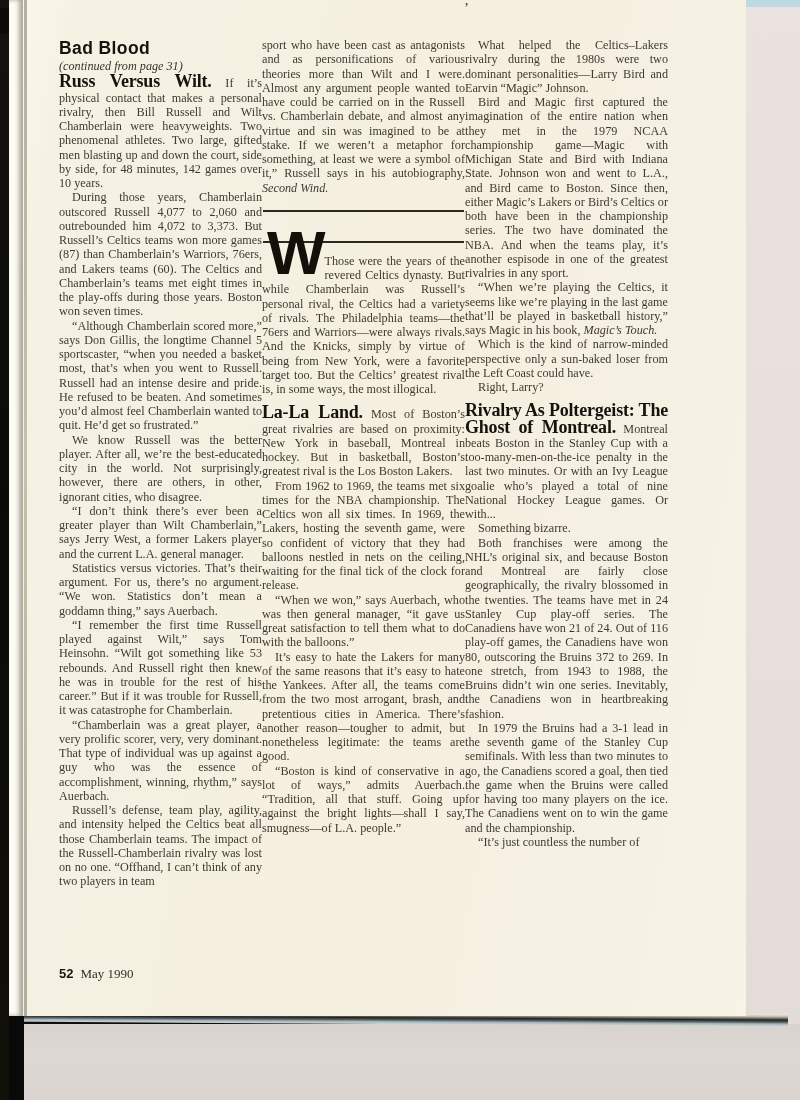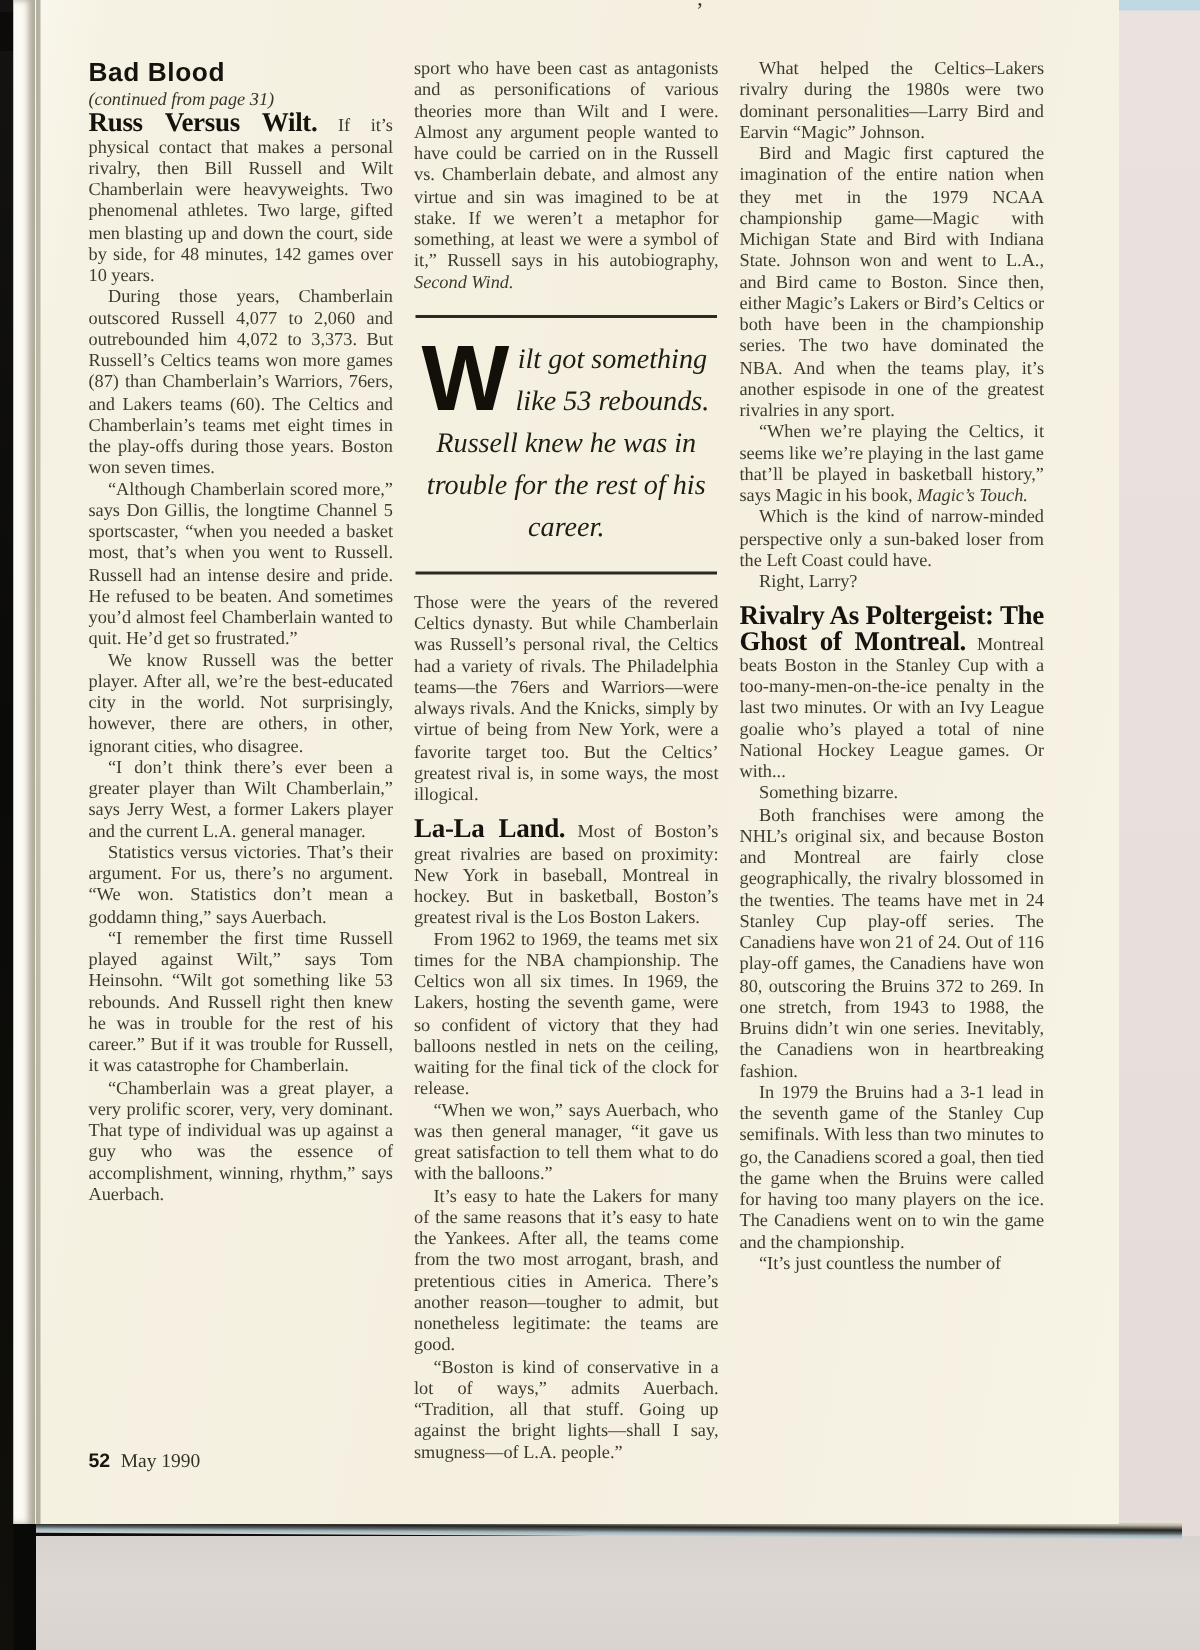--- a/index.html
+++ b/index.html
@@ -25,21 +25,21 @@
   
   .page{position:absolute;left:9px;top:0;width:737px;height:1016px;
     background:linear-gradient(100deg,#fbf8ee 0%,#f6f2e3 7%,#f4efdf 55%,#f7f3e5 100%);}
   .page-edge-white{position:absolute;left:0;top:0;width:14px;height:100%;
     background:#fcfbf4;box-shadow:inset -4px 0 4px rgba(95,85,60,.5);}
   .page-crease{position:absolute;left:15px;top:0;width:3px;height:100%;
     background:linear-gradient(180deg,#6e695d 0%,#958d78 45%,#6e695d 100%);opacity:.5;}
   .stray-mark{position:absolute;left:455px;top:0;font-size:15px;color:#3c382e;}
 
   
-  .content{position:absolute;left:50px;top:38px;display:flex;gap:14px;}
+  .content{position:absolute;left:50px;top:38px;display:flex;}
   .col{width:203px;color:#3f3a30;font-size:12.2px;line-height:14.25px;
     text-align:justify;text-justify:inter-word;}
   .col p{margin:0;text-indent:13px;}
   .col p.noind{text-indent:0;}
   .article-title{font-family:"Liberation Sans",sans-serif;font-weight:bold;
     font-size:17.5px;letter-spacing:.4px;color:#16130e;line-height:20px;text-align:left;}
   .continued{font-style:italic;font-size:12.2px;text-align:left;margin:1px 0 1px;color:#38342b;}
   .runin{font-family:Liberation Serif, serif;font-weight:bold;font-size:18px;
     color:#16130e;letter-spacing:-.2px;}
   .sect{margin-top:9px !important;}
@@ -79,28 +79,29 @@
       <div class="article-title">Bad Blood</div>
       <div class="continued">(continued from page 31)</div>
       <p class="noind"><span class="runin">Russ Versus Wilt.</span> <span>If it’s physical contact that makes a personal rivalry, then Bill Russell and Wilt Chamberlain were heavyweights. Two phenomenal athletes. Two large, gifted men blasting up and down the court, side by side, for 48 minutes, 142 games over 10 years.</span></p>
       <p>During those years, Chamberlain outscored Russell 4,077 to 2,060 and outrebounded him 4,072 to 3,373. But Russell’s Celtics teams won more games (87) than Chamberlain’s Warriors, 76ers, and Lakers teams (60). The Celtics and Chamberlain’s teams met eight times in the play-offs during those years. Boston won seven times.</p>
       <p>“Although Chamberlain scored more,” says Don Gillis, the longtime Channel 5 sportscaster, “when you needed a basket most, that’s when you went to Russell. Russell had an intense desire and pride. He refused to be beaten. And sometimes you’d almost feel Chamberlain wanted to quit. He’d get so frustrated.”</p>
       <p>We know Russell was the better player. After all, we’re the best-educated city in the world. Not surprisingly, however, there are others, in other, ignorant cities, who disagree.</p>
       <p>“I don’t think there’s ever been a greater player than Wilt Chamberlain,” says Jerry West, a former Lakers player and the current L.A. general manager.</p>
       <p>Statistics versus victories. That’s their argument. For us, there’s no argument. “We won. Statistics don’t mean a goddamn thing,” says Auerbach.</p>
       <p>“I remember the first time Russell played against Wilt,” says Tom Heinsohn. “Wilt got something like 53 rebounds. And Russell right then knew he was in trouble for the rest of his career.” But if it was trouble for Russell, it was catastrophe for Chamberlain.</p>
       <p>“Chamberlain was a great player, a very prolific scorer, very, very dominant. That type of individual was up against a guy who was the essence of accomplishment, winning, rhythm,” says Auerbach.</p>
+      <p>Russell’s defense, team play, agility, and intensity helped the Celtics beat all those Chamberlain teams. The impact of the Russell-Chamberlain rivalry was lost on no one. “Offhand, I can’t think of any two players in team</p>
     </div>
 
     <div class="col">
       <p class="noind"><span>sport who have been cast as antagonists and as personifications of various theories more than Wilt and I were. Almost any argument people wanted to have could be carried on in the Russell vs. Chamberlain debate, and almost any virtue and sin was imagined to be at stake. If we weren’t a metaphor for something, at least we were a symbol of it,” Russell says in his autobiography,</span> <i>Second Wind.</i></p>
 
       <div class="pullquote">
         <div class="pq-rule"></div>
-        <div class="pq-inner"><span class="dropcap">W</span><span>ilt got something like 53 rebounds. Russell knew he was in trouble for the rest of his career.</span></div>
+        <div class="pq-inner"><span class="dropcap">W</span></div>
         <div class="pq-rule"></div>
       </div>
 
       <p class="noind">Those were the years of the revered Celtics dynasty. But while Chamberlain was Russell’s personal rival, the Celtics had a variety of rivals. The Philadelphia teams—the 76ers and Warriors—were always rivals. And the Knicks, simply by virtue of being from New York, were a favorite target too. But the Celtics’ greatest rival is, in some ways, the most illogical.</p>
       <p class="noind sect"><span class="runin">La-La Land.</span> <span>Most of Boston’s great rivalries are based on proximity: New York in baseball, Montreal in hockey. But in basketball, Boston’s greatest rival is the Los Boston Lakers.</span></p>
       <p>From 1962 to 1969, the teams met six times for the NBA championship. The Celtics won all six times. In 1969, the Lakers, hosting the seventh game, were so confident of victory that they had balloons nestled in nets on the ceiling, waiting for the final tick of the clock for release.</p>
       <p>“When we won,” says Auerbach, who was then general manager, “it gave us great satisfaction to tell them what to do with the balloons.”</p>
       <p>It’s easy to hate the Lakers for many of the same reasons that it’s easy to hate the Yankees. After all, the teams come from the two most arrogant, brash, and pretentious cities in America. There’s another reason—tougher to admit, but nonetheless legitimate: the teams are good.</p>
       <p>“Boston is kind of conservative in a lot of ways,” admits Auerbach. “Tradition, all that stuff. Going up against the bright lights—shall I say, smugness—of L.A. people.”</p>
     </div>

